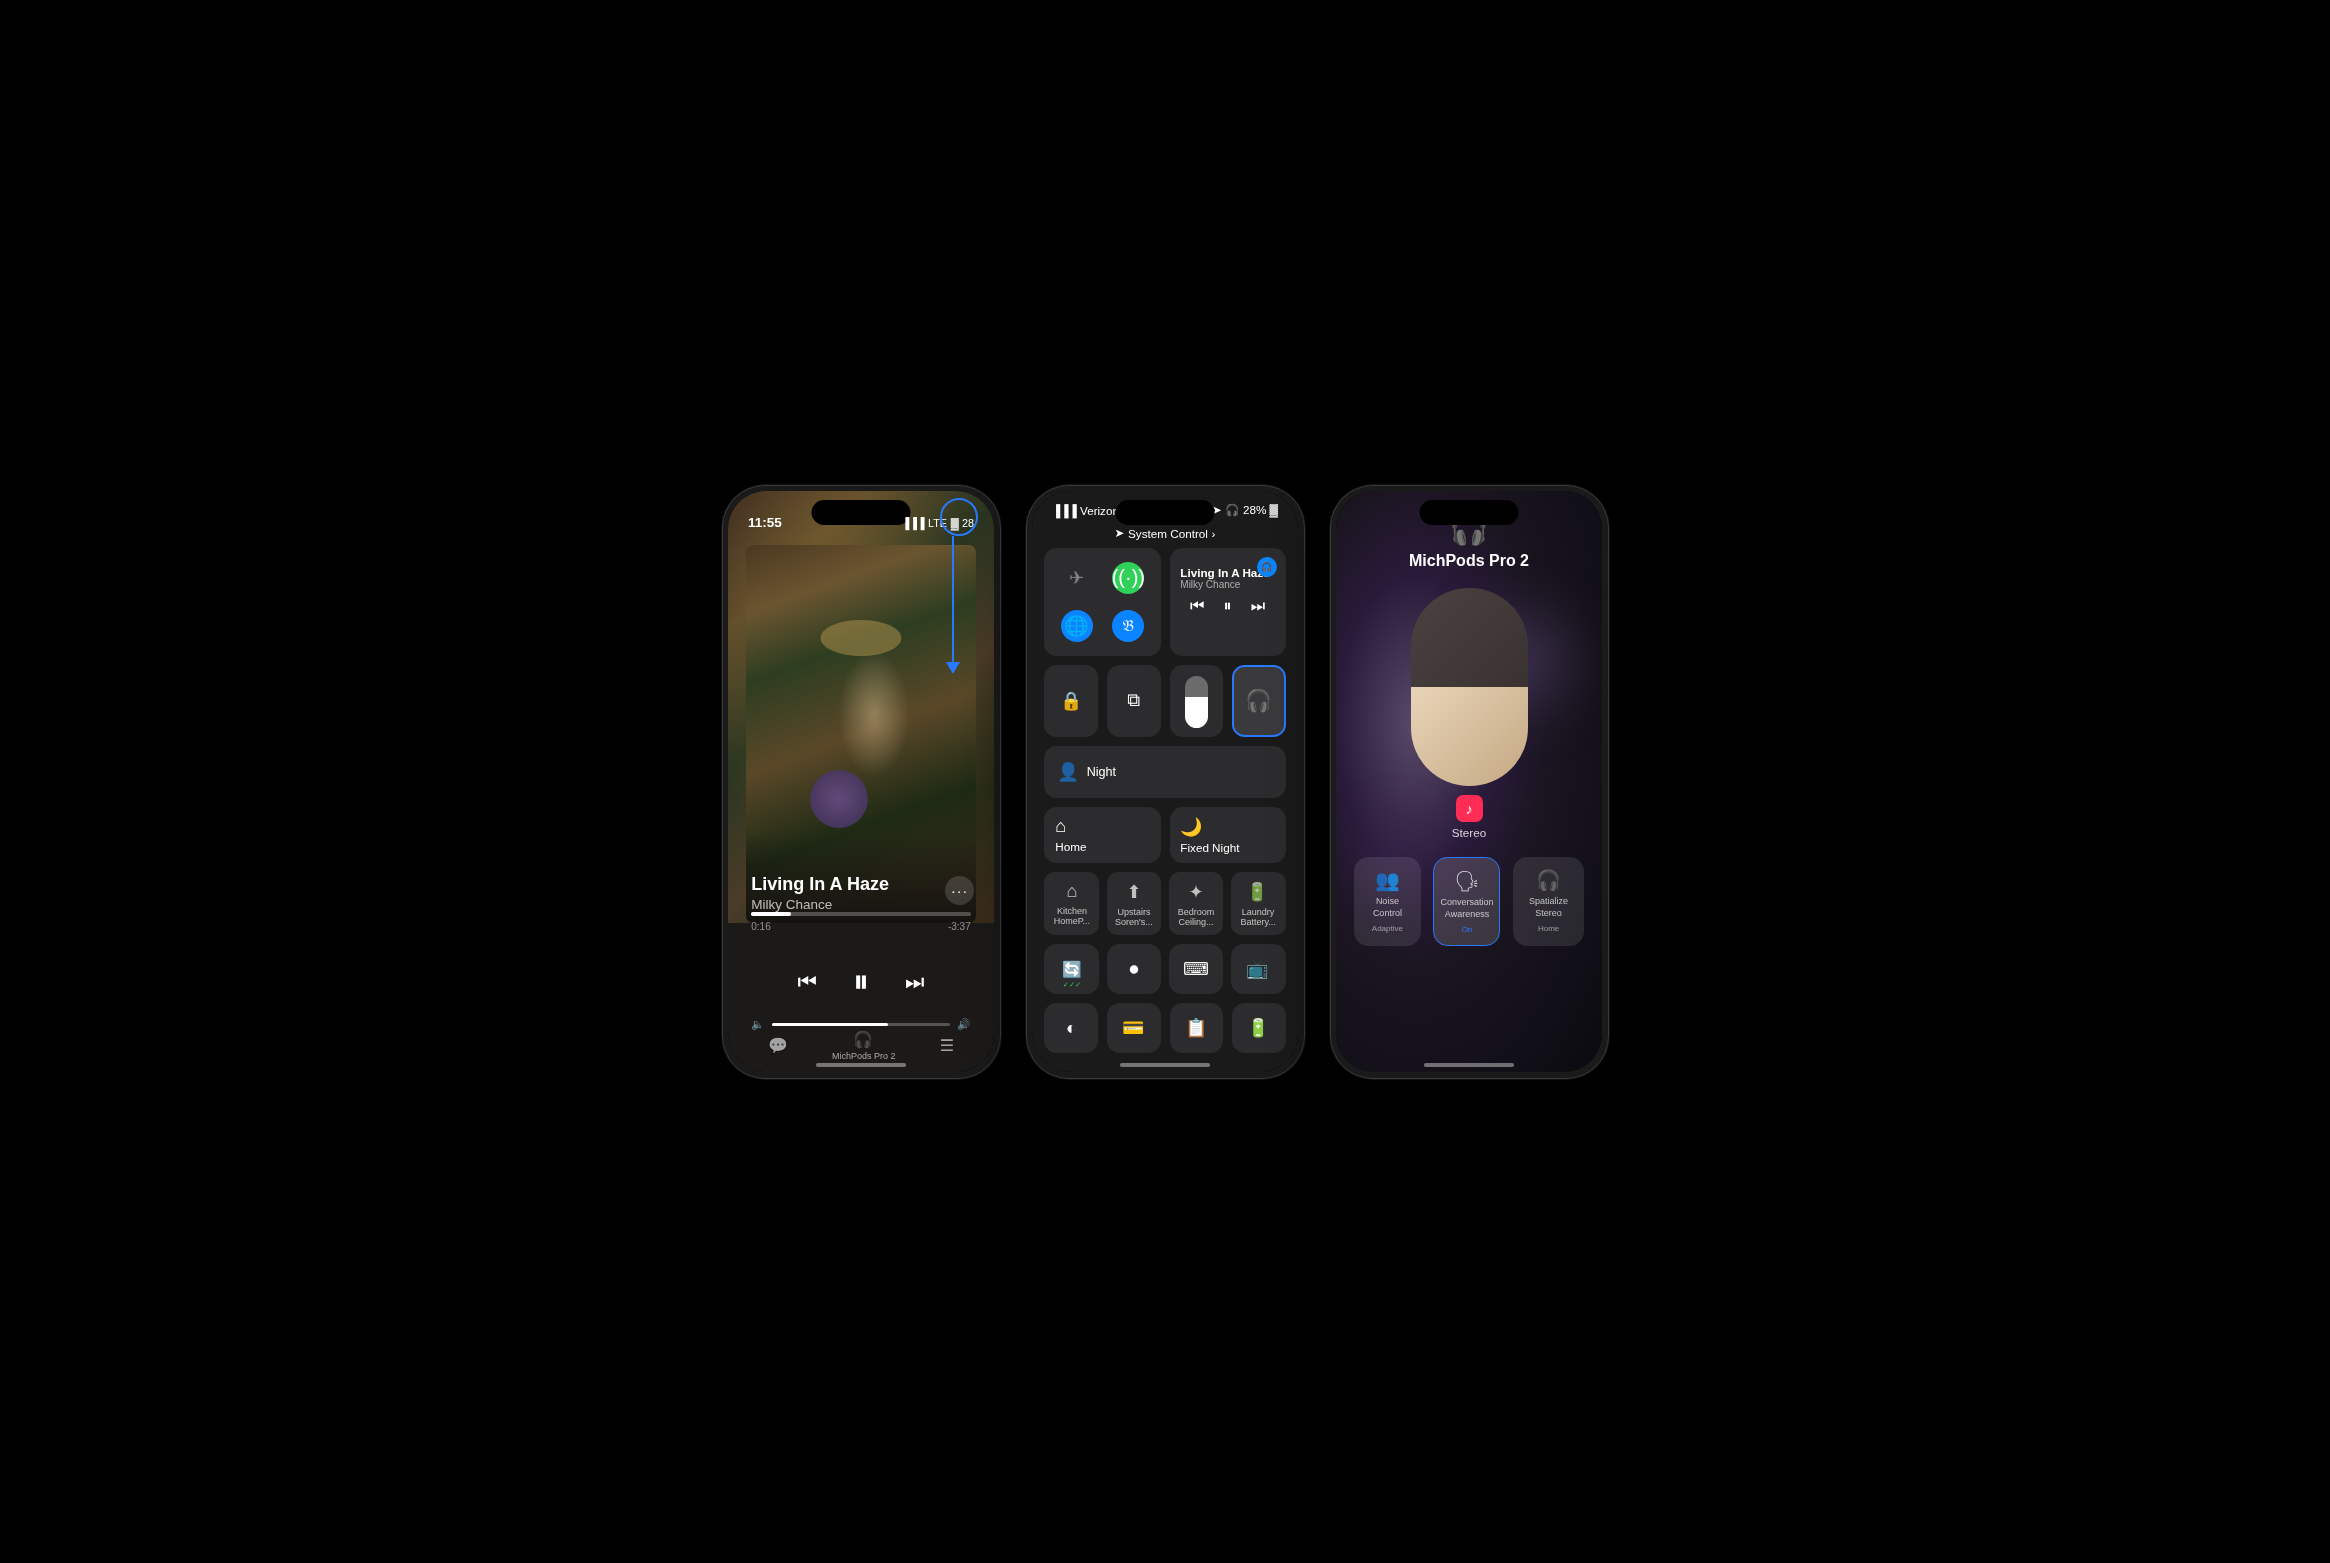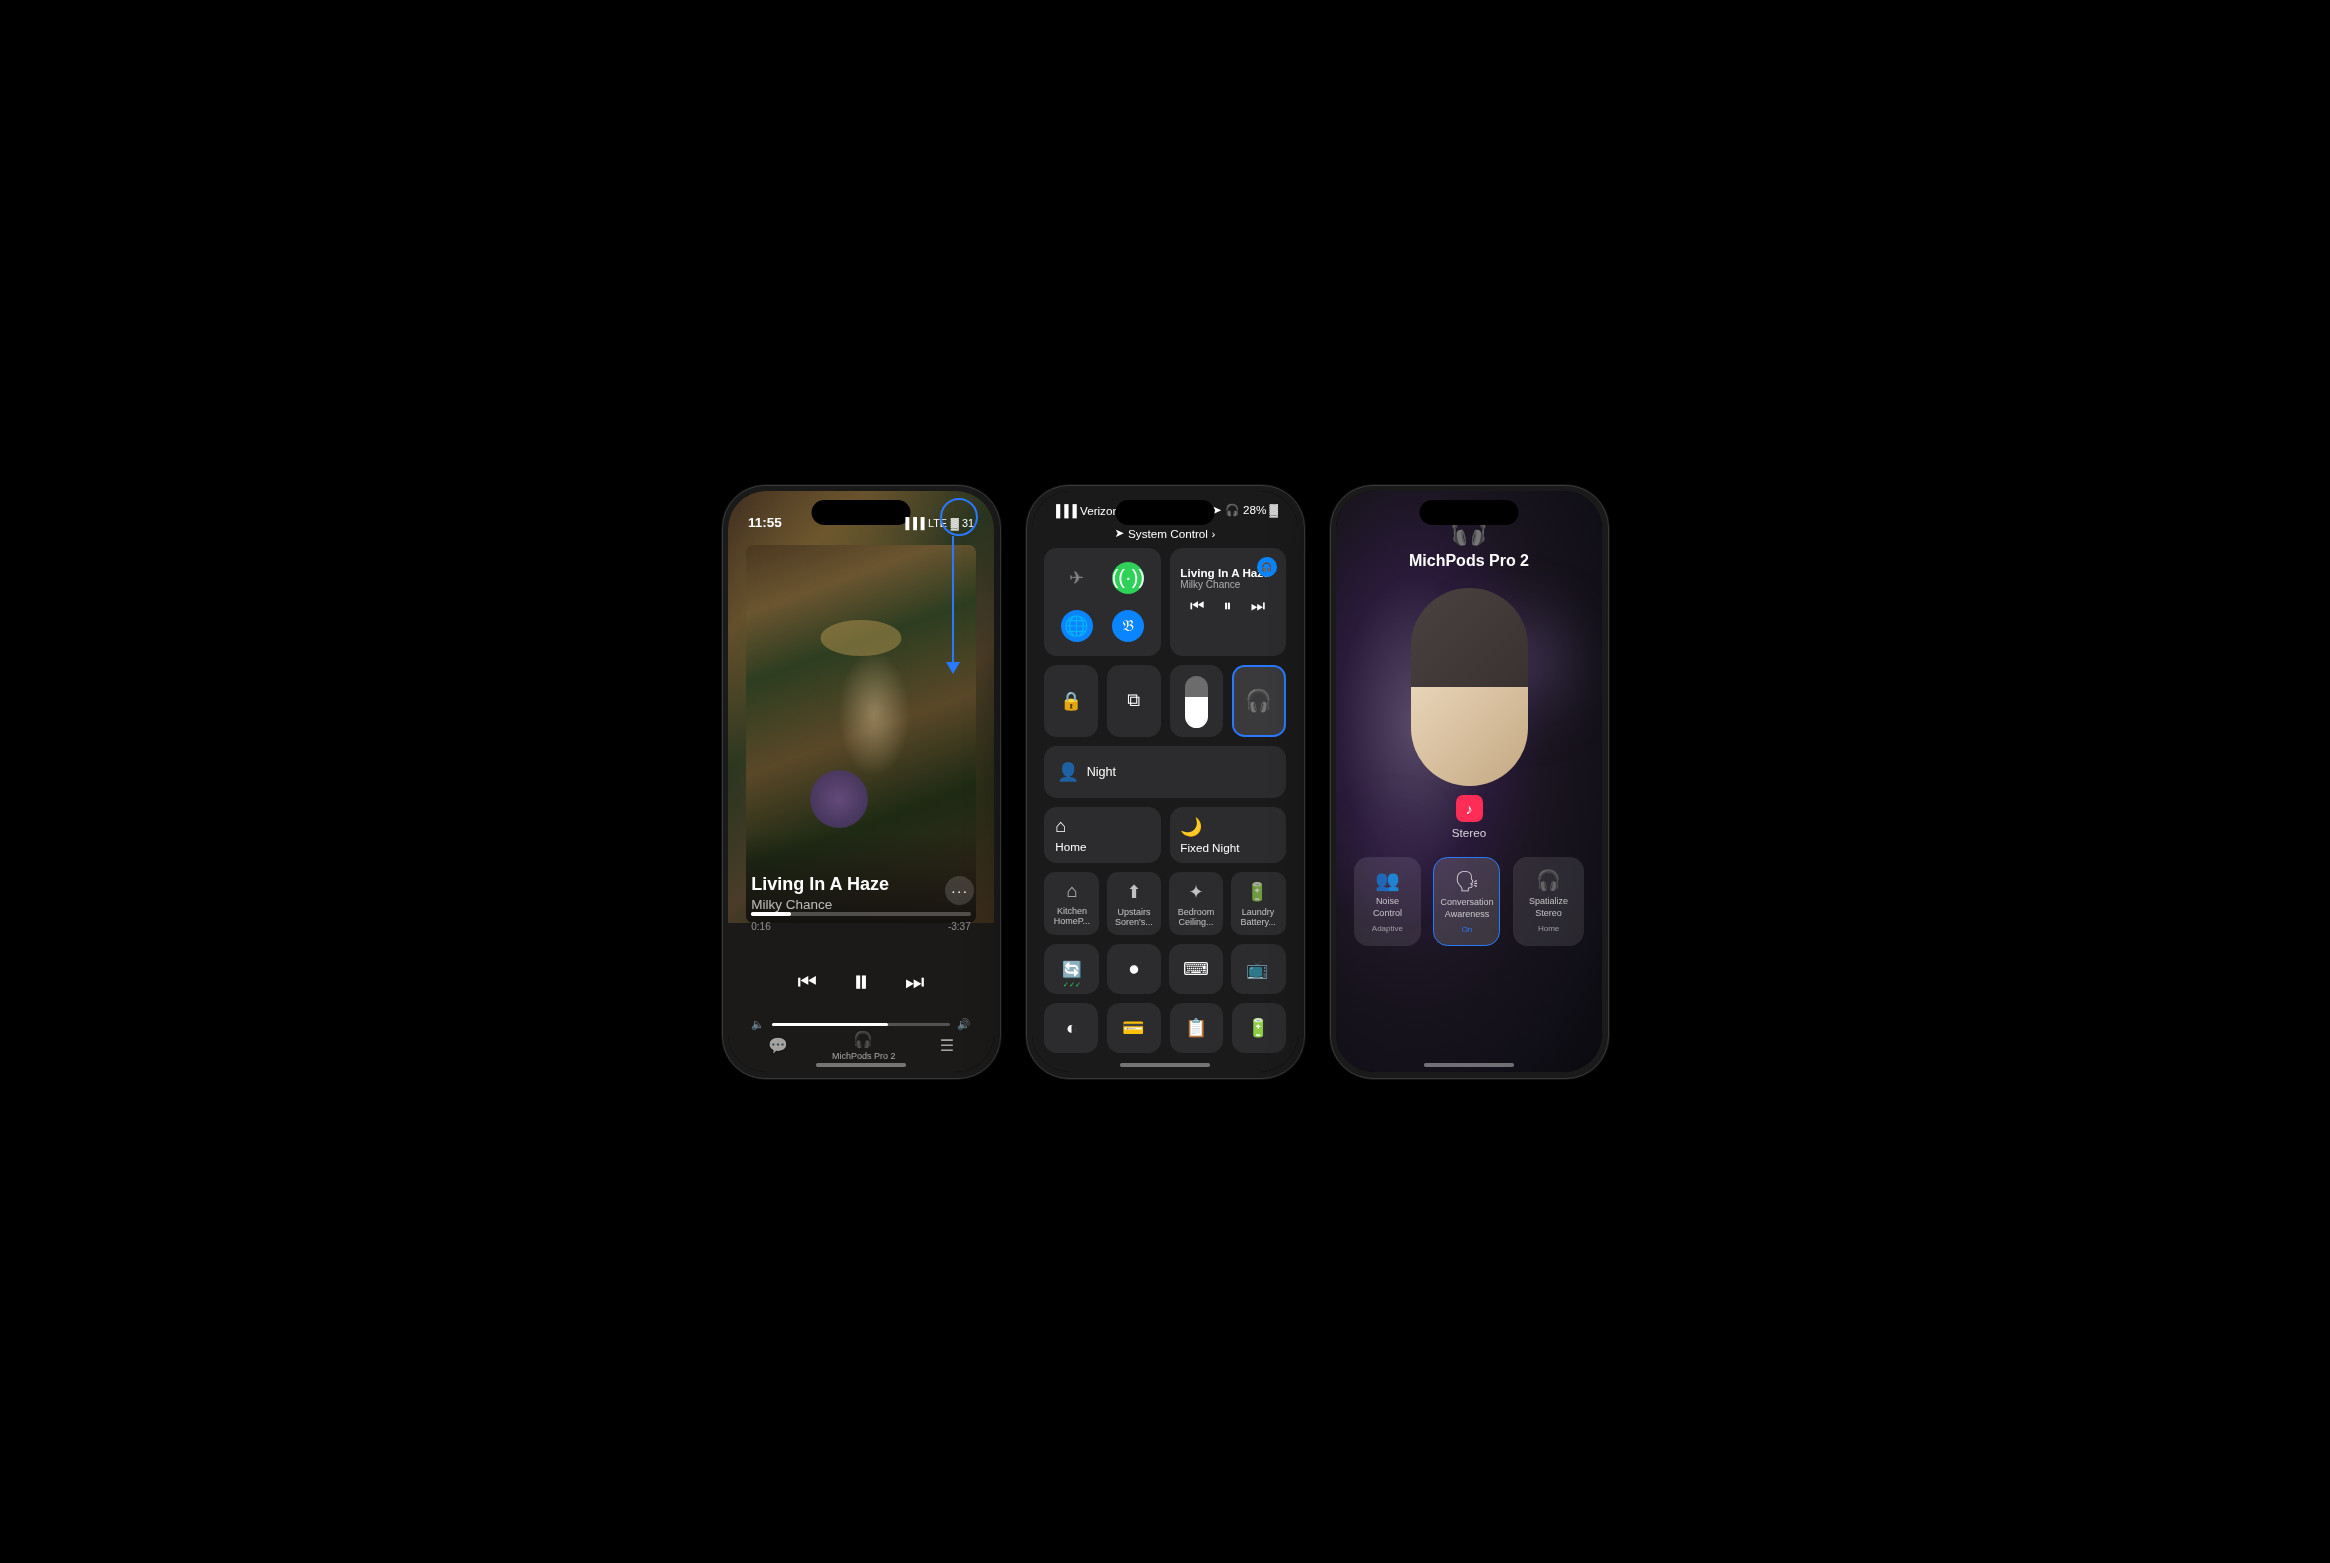--- a/index.html
+++ b/index.html
@@ -607,21 +607,21 @@
             <div style="position:absolute;bottom:0;left:0;right:0;height:90px;background:linear-gradient(to bottom,transparent,rgba(20,18,16,0.98));"></div>
           </div>
         </div>
 
         <div class="music-status-bar">
           <span class="status-time">11:55</span>
           <div class="status-icons">
             <span>▐▐▐</span>
             <span>LTE</span>
             <span>▓</span>
-            <span>31</span>
+            <span>28</span>
           </div>
         </div>
 
         <div class="blue-circle-annotation"></div>
 
         <div class="blue-arrow">
           <div class="arrow-line"></div>
           <div class="arrow-head"></div>
         </div>
 

